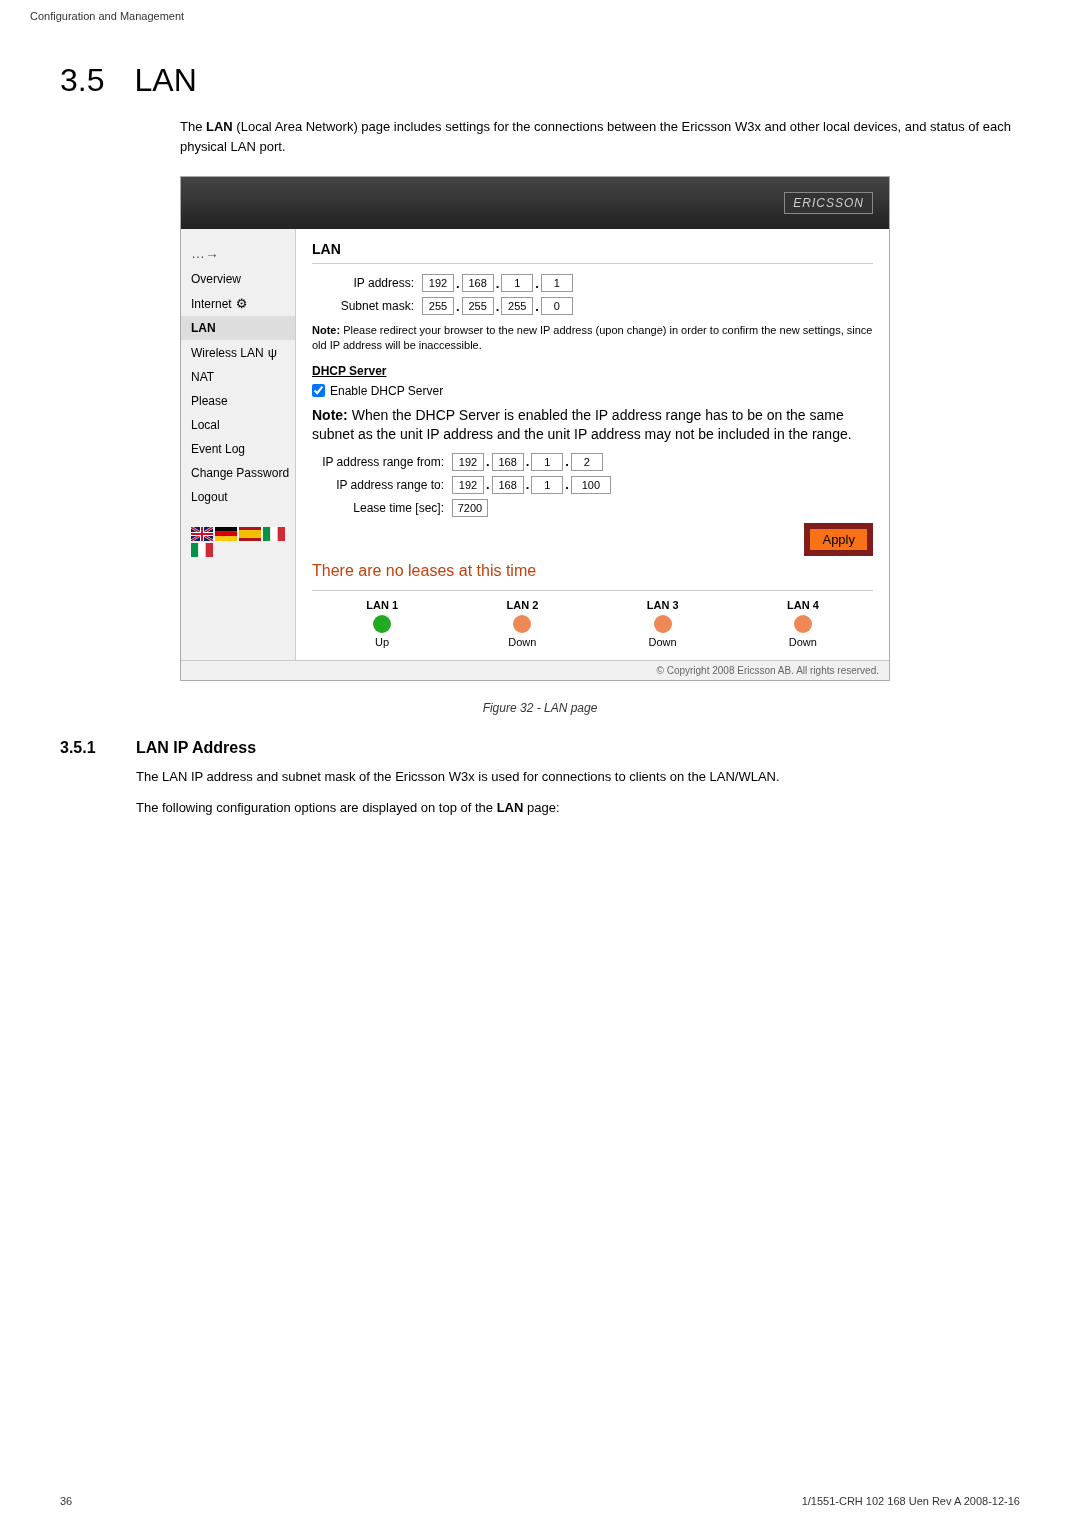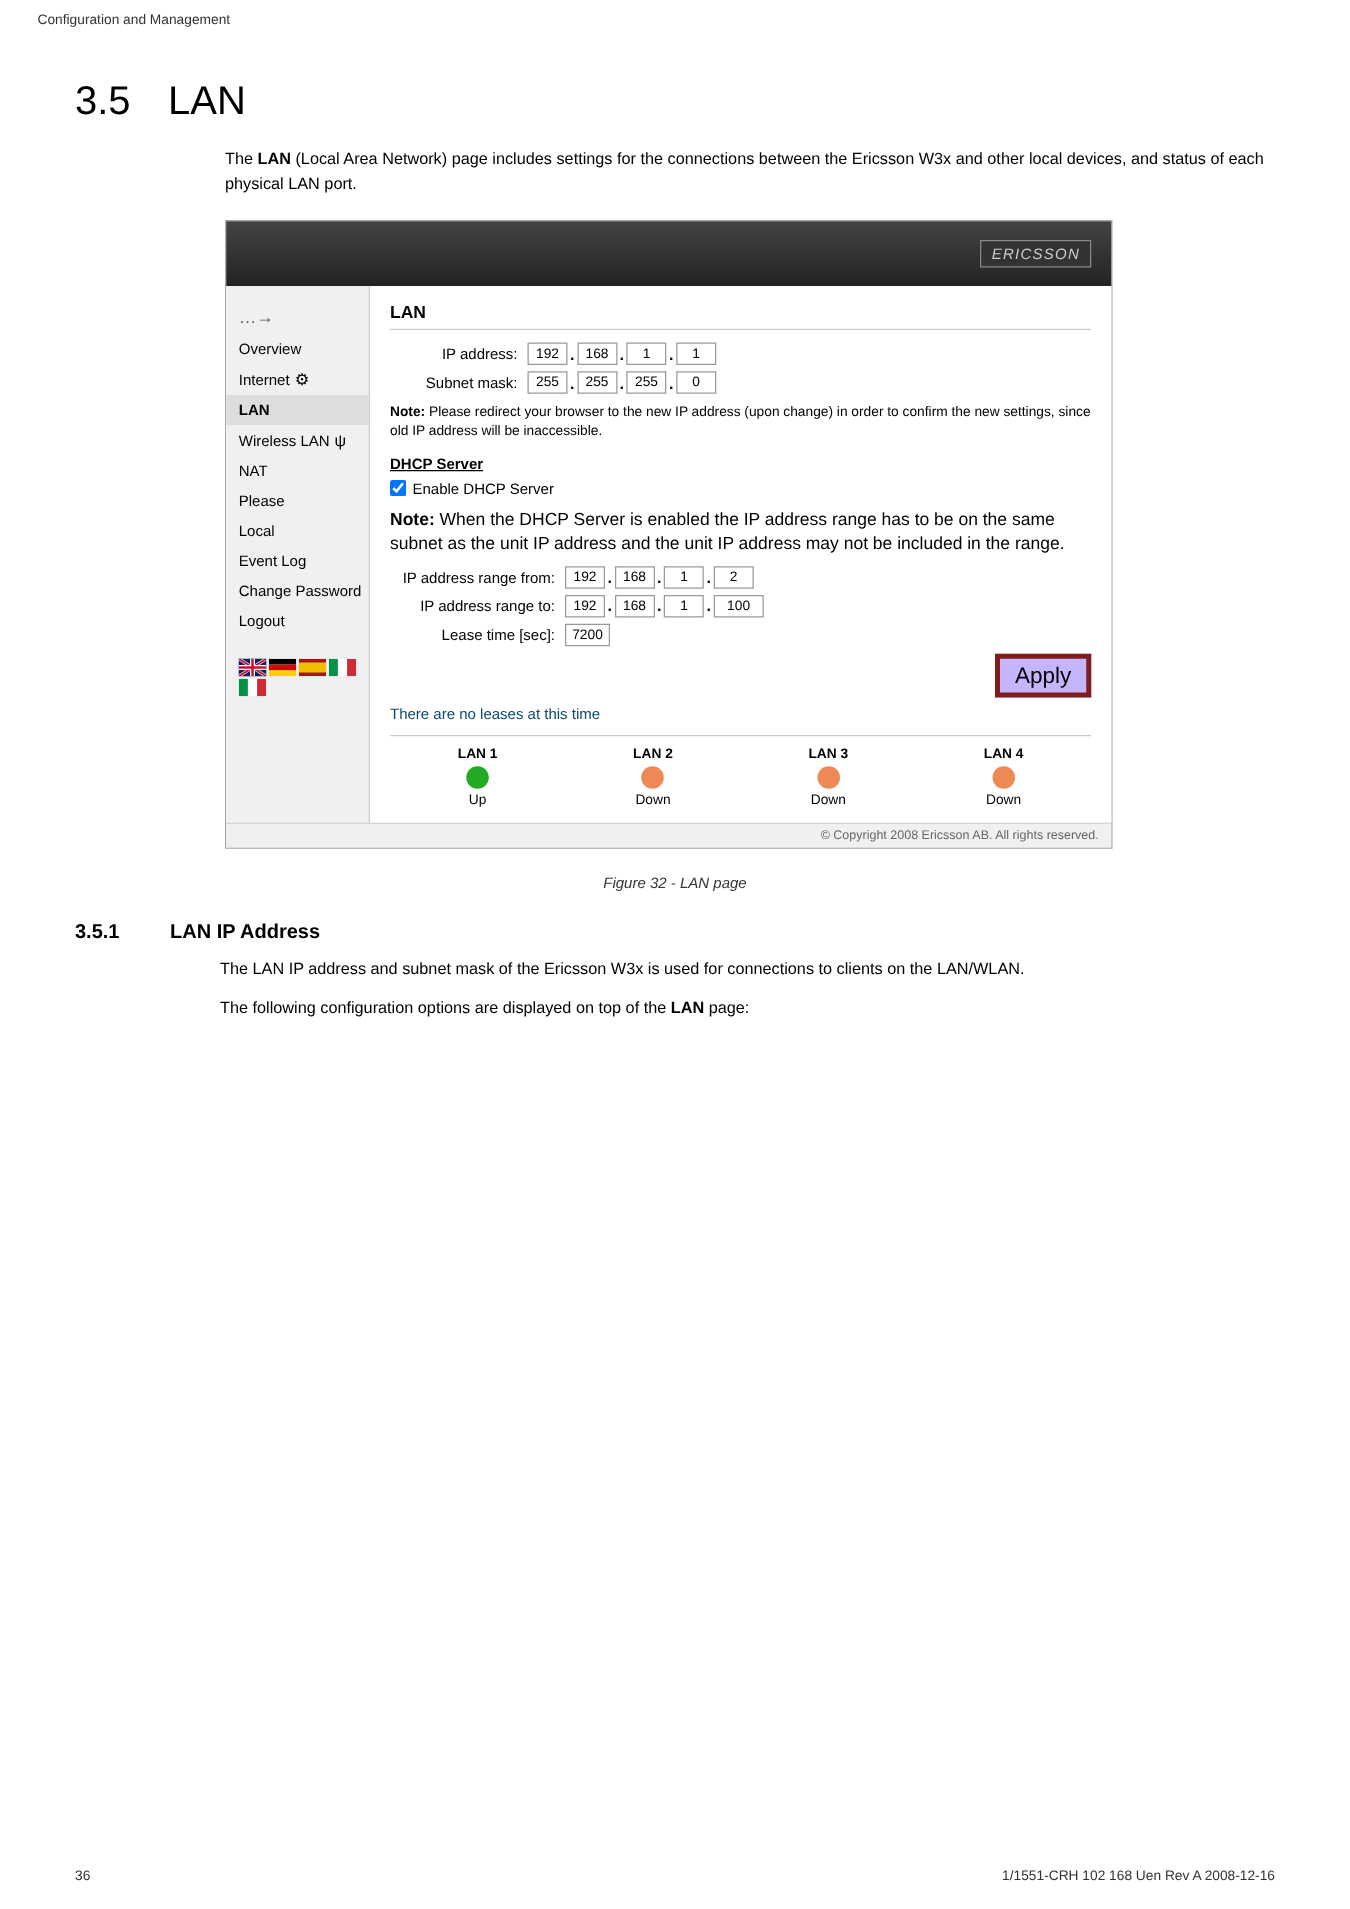--- a/index.html
+++ b/index.html
@@ -241,31 +241,31 @@
       font-weight: bold;
     }
 
     .apply-row {
       display: flex;
       justify-content: flex-end;
       margin: 6px 0;
     }
 
     .apply-btn {
-      background: #c4b5fd;
-      border: 4px solid #7f1d1d;
+      background: #f97316;
+      border: 6px solid #7f1d1d;
       padding: 3px 12px;
-      font-size: 18px;
+      font-size: 13px;
       cursor: pointer;
     }
 
     .lease-info {
-      font-size: 12px;
+      font-size: 16px;
       margin: 6px 0;
-      color: #0c4a6e;
+      color: #c2410c;
     }
 
     .lan-port-section {
       margin-top: 10px;
       border-top: 1px solid #ccc;
       padding-top: 8px;
     }
 
     .lan-port-title {
       font-size: 11px;
@@ -345,21 +345,21 @@
       margin-right: 16px;
       min-width: 60px;
     }
 
     .subsection-title {
       font-size: 16px;
       font-weight: bold;
     }
 
     .subsection-body {
-      margin-left: 116px;
+      margin-left: 76px;
       font-size: 13px;
       line-height: 1.6;
     }
 
     .subsection-body p {
       margin-bottom: 10px;
     }
 
     .subsection-body b {
       font-weight: bold;

